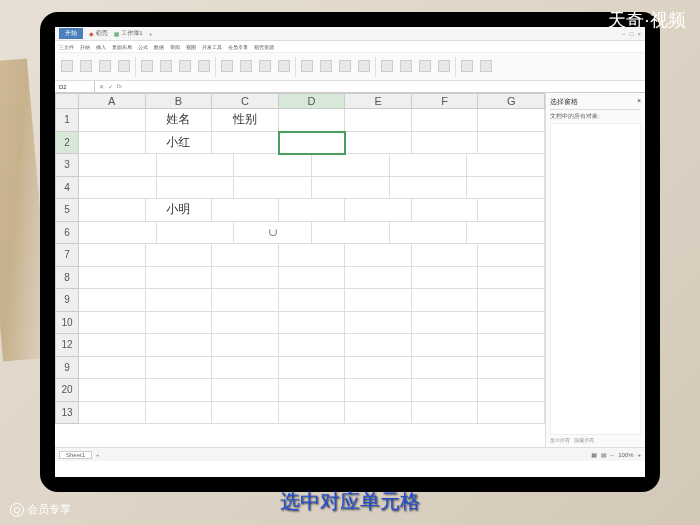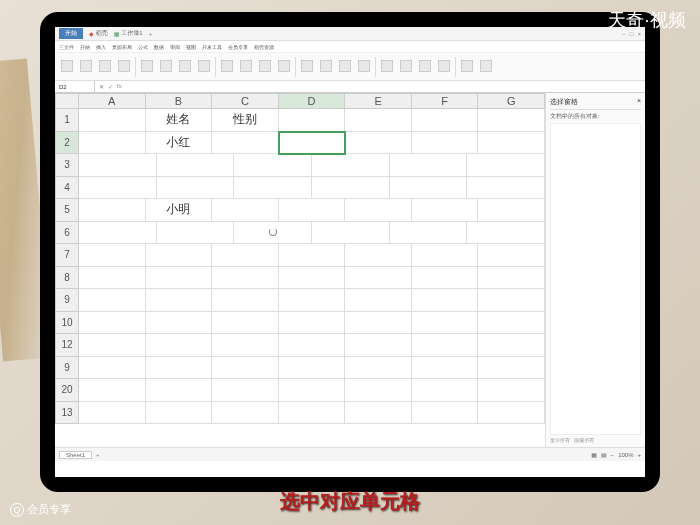--- a/index.html
+++ b/index.html
@@ -192,23 +192,23 @@
       display: flex;
       align-items: center;
       justify-content: center;
       font-size: 9px;
     }
     .subtitle {
       position: absolute;
       bottom: 10px;
       left: 50%;
       transform: translateX(-50%);
-      color: #b91c1c;
+      color: #1d4ed8;
       font-size: 20px;
-      font-weight: 700;
+      font-weight: 400;
       text-shadow: 1px 1px 2px rgba(0,0,0,0.8);
       z-index: 10;
     }
     .bg-deco-left {
       position: absolute;
       left: -10px; top: 60px;
       width: 50px; height: 300px;
       background: linear-gradient(100deg, #c9a876 0%, #b39560 50%, transparent 100%);
       transform: rotate(-5deg);
       opacity: 0.6;

